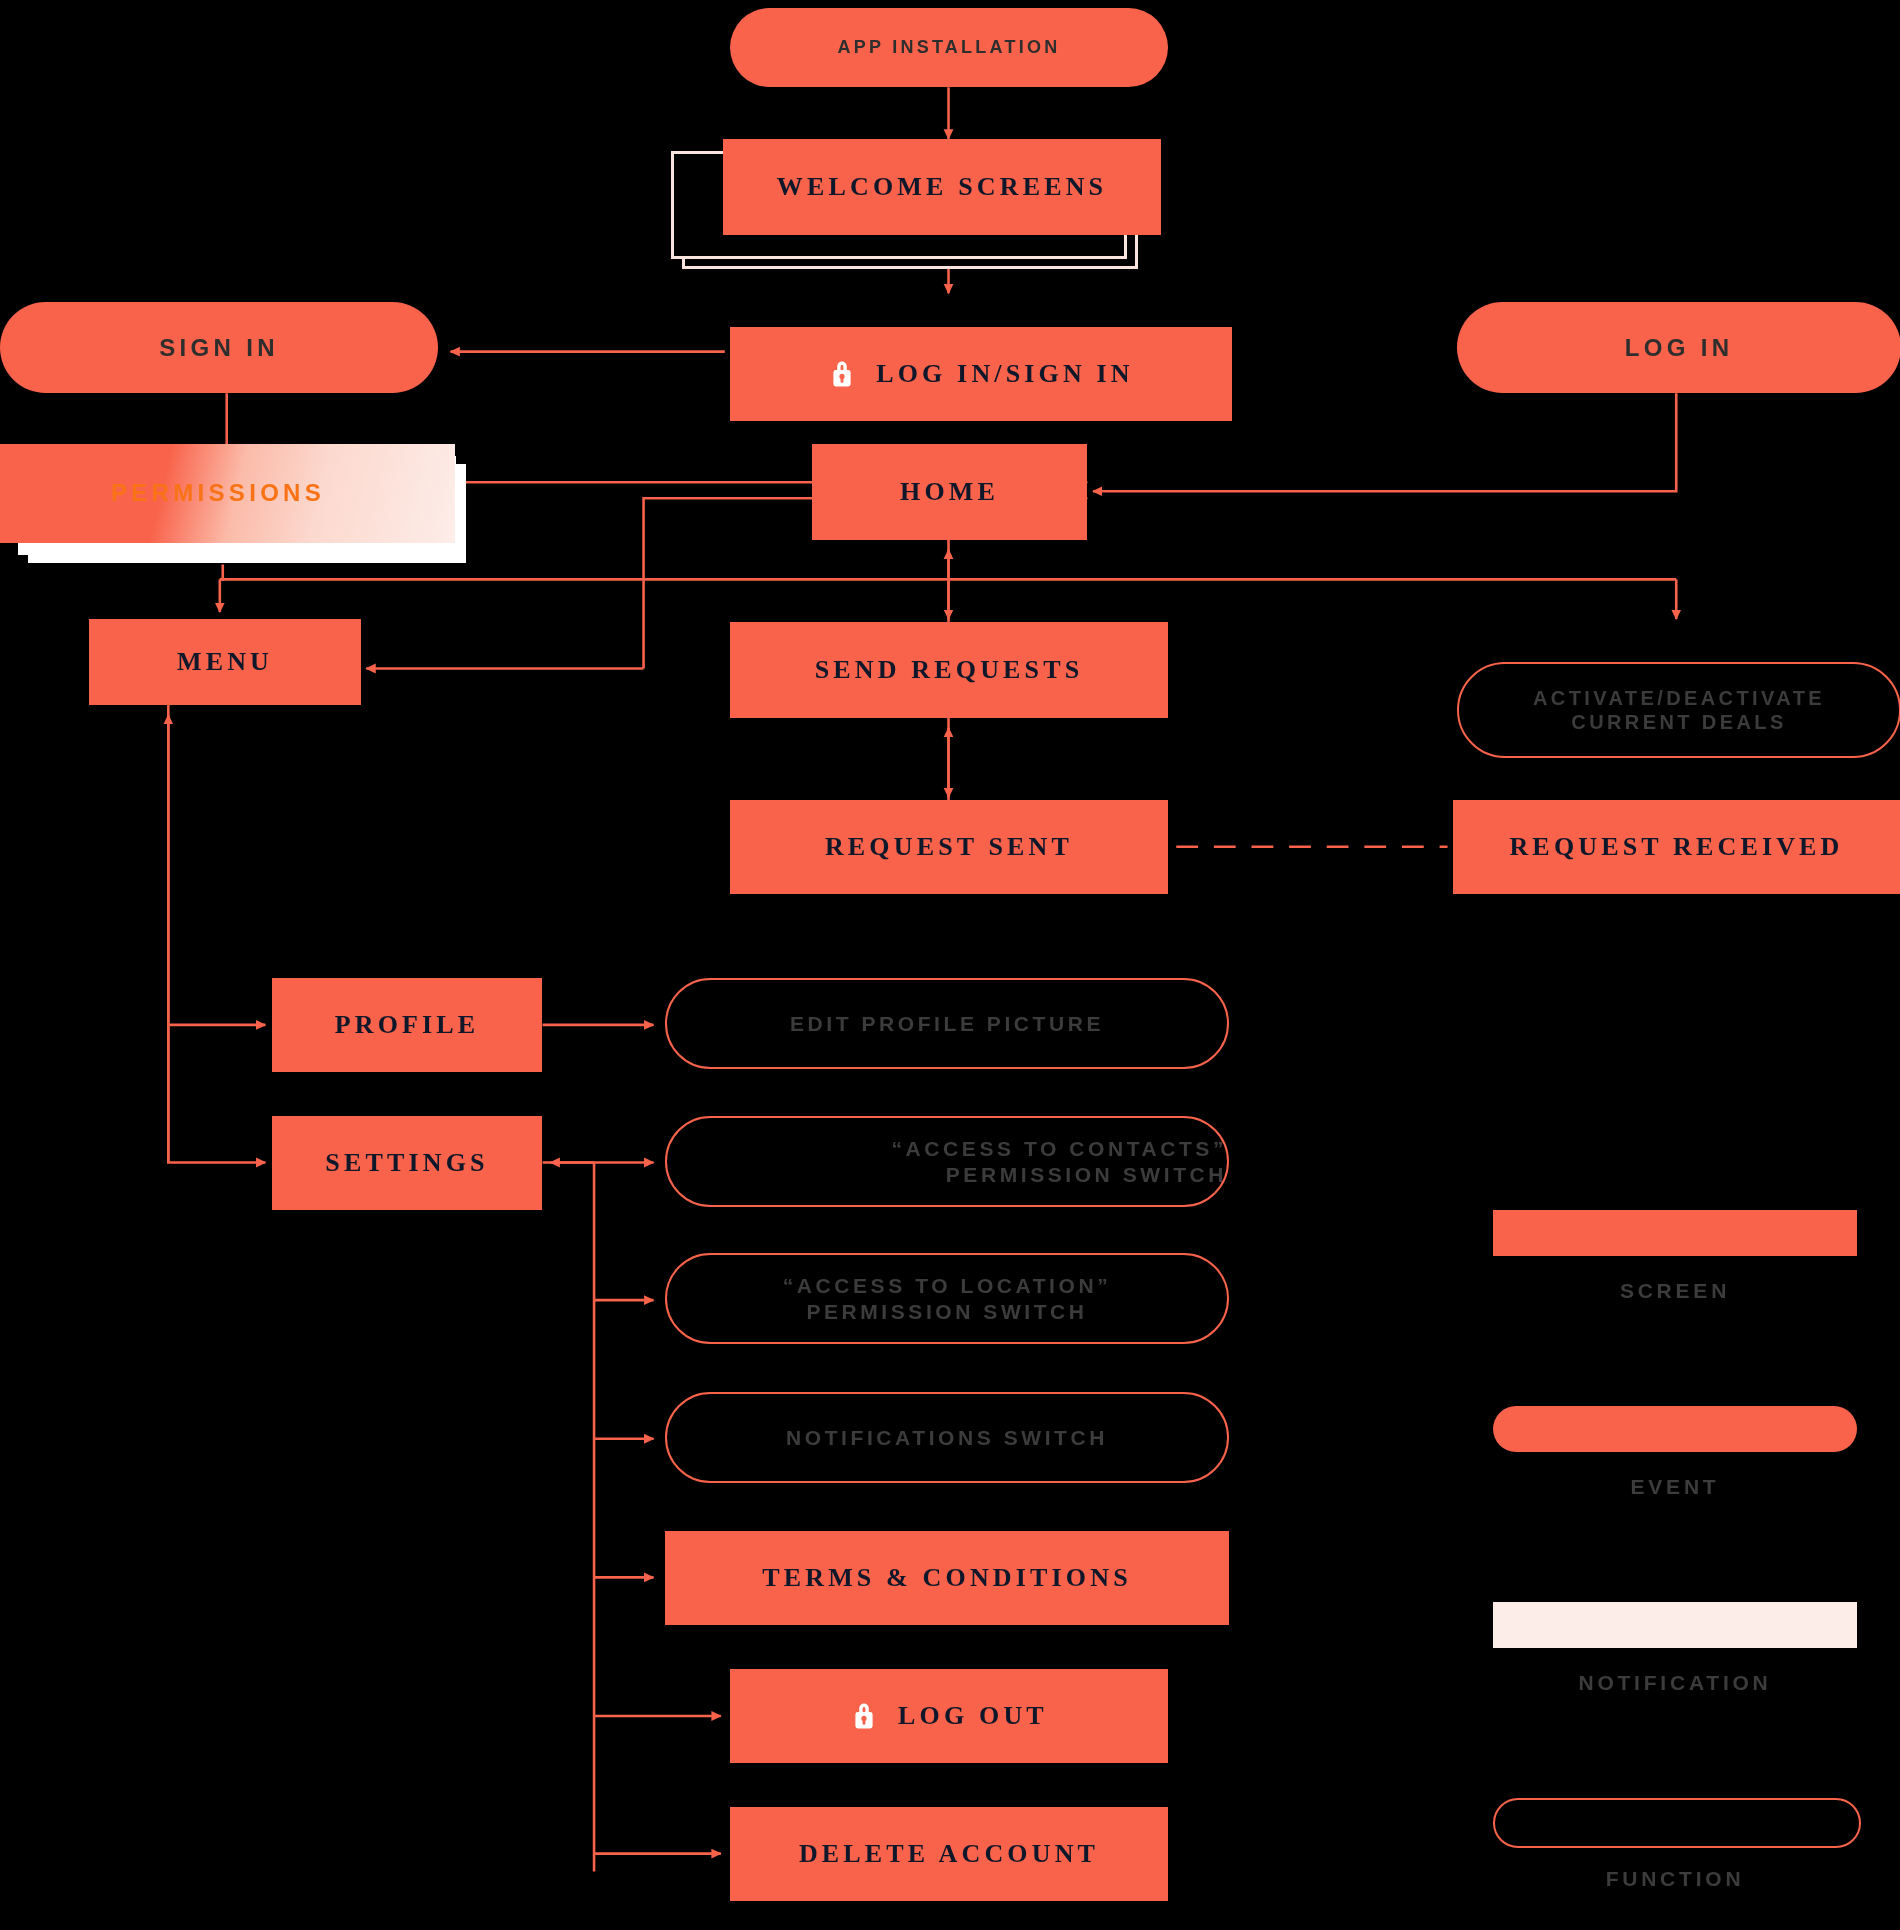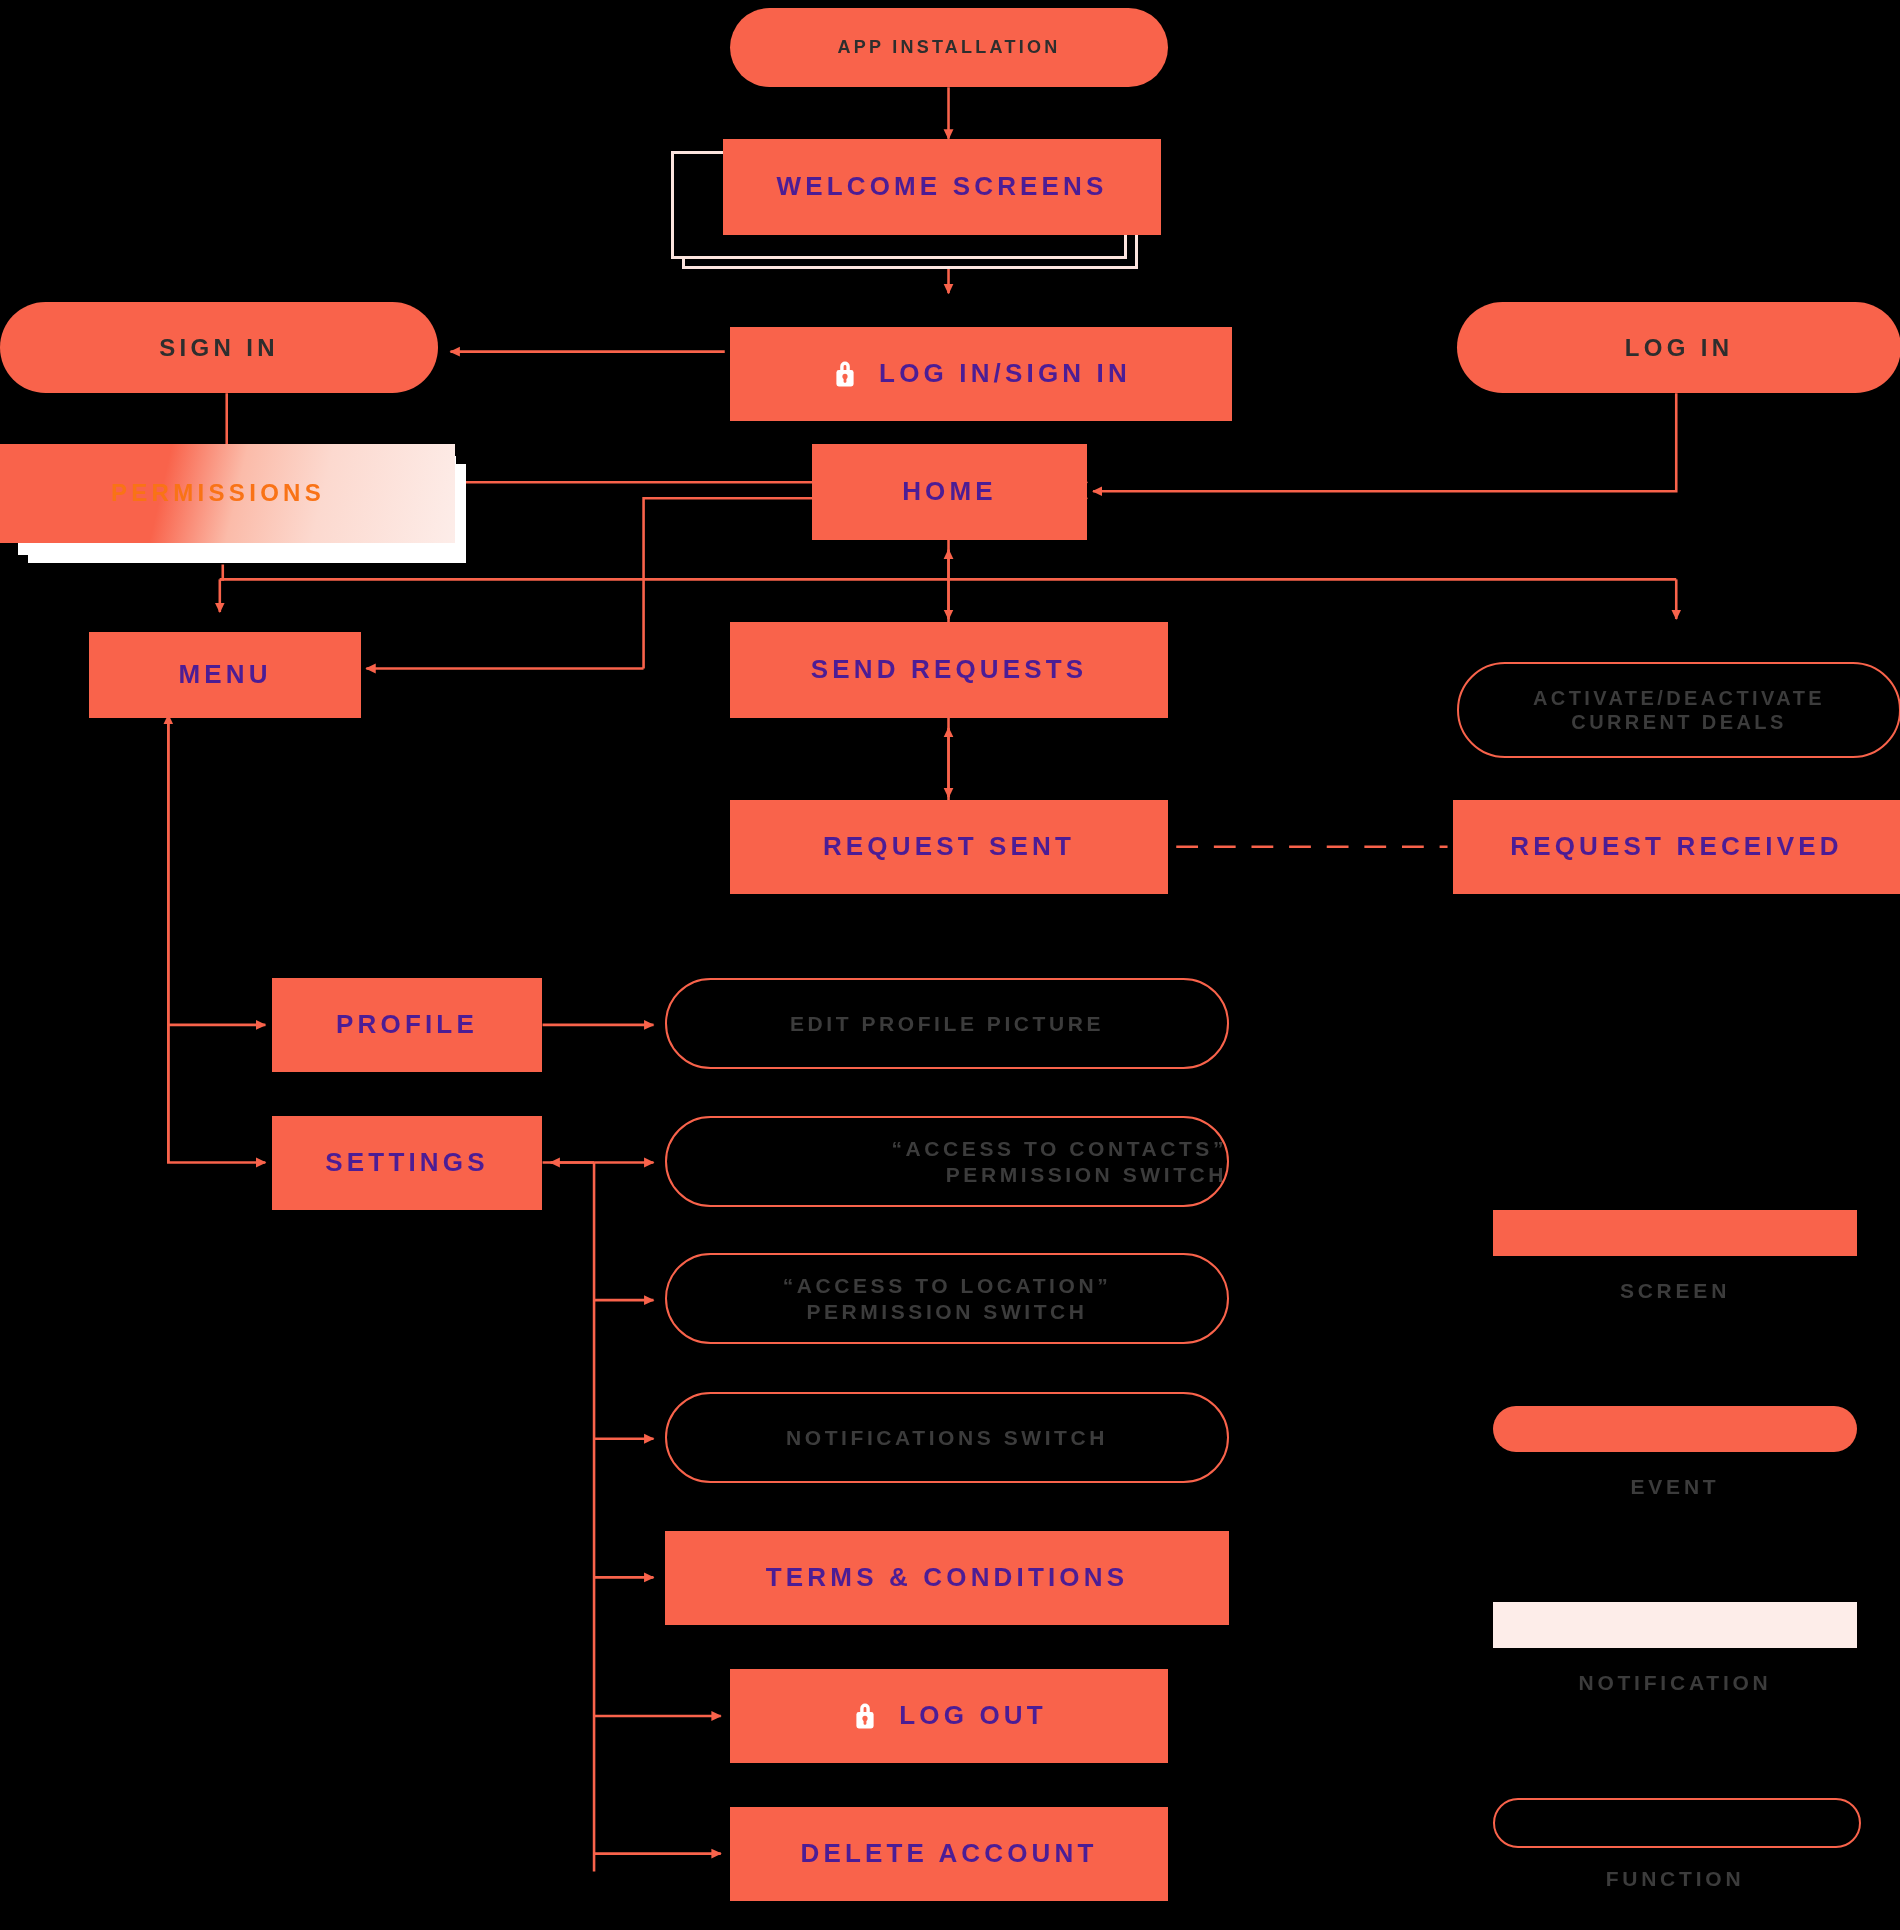--- a/index.html
+++ b/index.html
@@ -9,21 +9,21 @@
   }
   #canvas{position:absolute;inset:0;width:1901px;height:1931px;}
   svg.links{position:absolute;left:0;top:0;width:1901px;height:1931px;pointer-events:none;}
 
   .node{position:absolute;box-sizing:border-box;display:flex;align-items:center;
         justify-content:center;text-align:center;}
   .lbl{display:block;line-height:1.22;}
 
   
   .screen{background:#F9634B;}
-  .screen .lbl{color:#4c1d95;font-weight:700;letter-spacing:.16em;}
+  .screen .lbl{color:#0f172a;font-weight:700;letter-spacing:.16em;font-family:Liberation Serif, serif;}
 
   
   .event{background:#F9634B;border-radius:989px;}
   .event .lbl{color:#2E2E2E;font-weight:700;letter-spacing:.18em;}
 
   
   .func{background:#000;border:2.5px solid #F9634B;border-radius:989px;}
   .func .lbl{color:#3C3C3C;font-weight:700;letter-spacing:.17em;}
 
   
@@ -146,21 +146,21 @@
     <div style="position:absolute;left:18px;top:12px;width:438px;height:99px;background:#FFFFFF;"></div>
     <div style="position:absolute;left:0px;top:0px;width:455px;height:99px;
                 background:linear-gradient(103deg,#F9634B 0%,#F9634B 36%,#FBBBA9 52%,#FCD9CF 70%,#FDEDE9 100%);"></div>
     <span class="lbl" style="font-size:24px;position:absolute;left:0;top:34px;width:436px;text-align:center;">PERMISSIONS</span>
   </div>
 
   <div class="node screen" style="left:812px;top:444px;width:275px;height:96px;">
     <span class="lbl" style="font-size:26px;">HOME</span>
   </div>
 
-  <div class="node screen" style="left:89px;top:619px;width:272px;height:86px;margin-top:13px;">
+  <div class="node screen" style="left:89px;top:619px;width:272px;height:86px;">
     <span class="lbl" style="font-size:26px;">MENU</span>
   </div>
 
   <div class="node screen" style="left:730px;top:622px;width:438px;height:96px;">
     <span class="lbl" style="font-size:26px;">SEND REQUESTS</span>
   </div>
 
   <div class="node func" style="left:1457px;top:622px;width:444px;height:96px;flex-direction:column;margin-top:40px;">
     <span class="lbl" style="font-size:20px;">ACTIVATE/DEACTIVATE</span>
     <span class="lbl" style="font-size:20px;">CURRENT DEALS</span>

